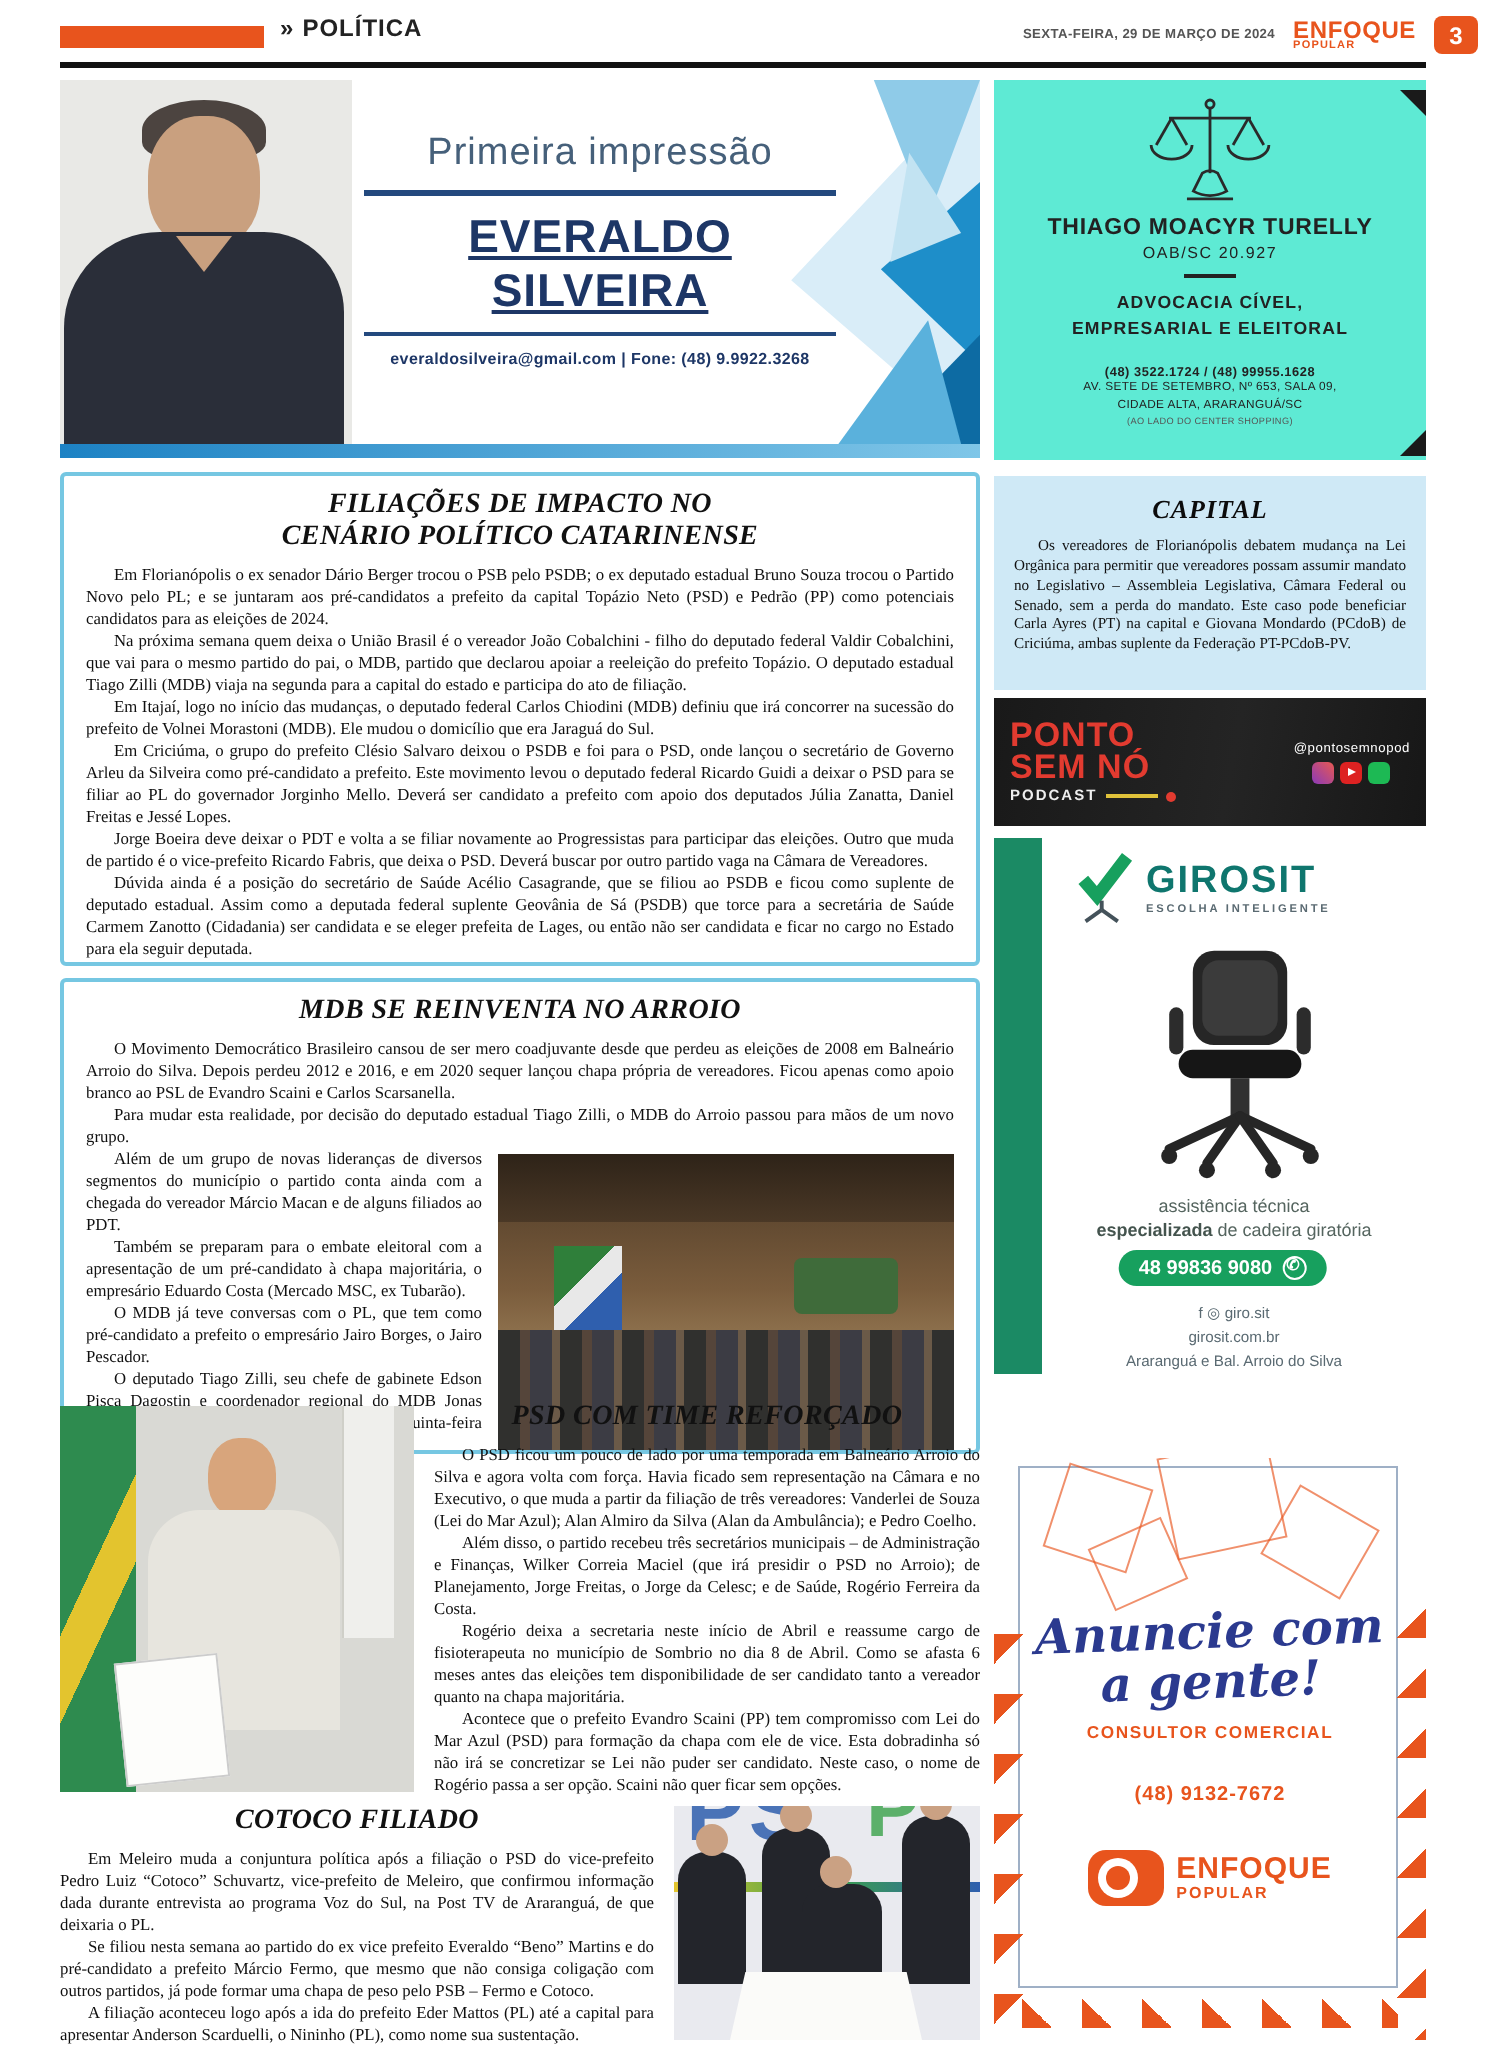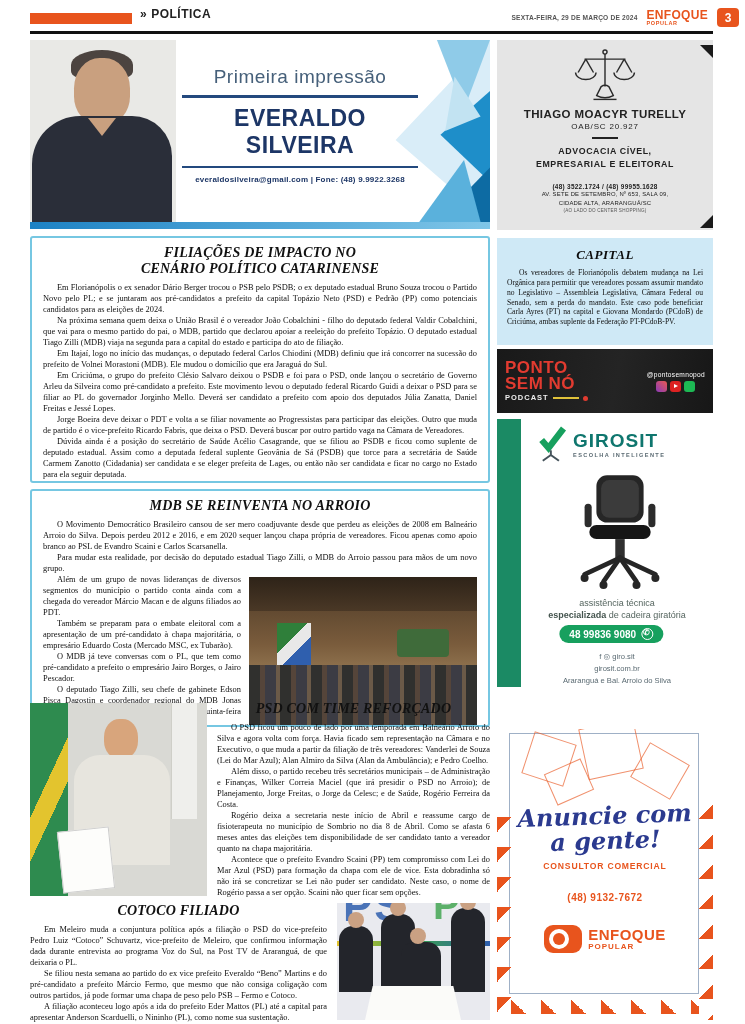--- a/index.html
+++ b/index.html
@@ -33,21 +33,21 @@
   
   .columnist{top:40px;left:30px;width:460px;height:189px;background:#fff;overflow:hidden;}
   .col-photo{position:absolute;left:0;top:0;width:146px;height:182px;background:#e9e9e6;overflow:hidden;}
   .col-photo .head{position:absolute;left:44px;top:18px;width:56px;height:66px;background:#c9a07f;border-radius:46% 46% 42% 42%;}
   .col-photo .hair{position:absolute;left:41px;top:10px;width:62px;height:30px;background:#4c4440;border-radius:50% 50% 30% 30%;}
   .col-photo .body{position:absolute;left:2px;top:76px;width:140px;height:106px;background:#2a2e39;border-radius:48px 40px 0 0;}
   .col-photo .collar{position:absolute;left:58px;top:78px;width:28px;height:18px;background:#c9a07f;clip-path:polygon(0 0,100% 0,50% 100%);}
   .col-main{position:absolute;left:152px;right:72px;top:26px;text-align:center;}
   .col-kicker{font-family:"Liberation Sans",sans-serif;font-size:19px;color:#46607a;letter-spacing:.5px;}
   .col-rule{height:2.5px;background:#23497e;margin:7px 0;}
-  .col-name{font-family:"Liberation Sans",sans-serif;font-weight:bold;font-size:23px;color:var(--navy);letter-spacing:.5px;}
+  .col-name{font-family:"Liberation Sans",sans-serif;font-weight:bold;font-size:23px;color:var(--navy);letter-spacing:.5px;text-decoration:underline;}
   .col-contact{font-family:"Liberation Sans",sans-serif;font-weight:bold;font-size:8px;color:var(--navy);margin-top:6px;letter-spacing:.2px;}
   .col-pattern{position:absolute;right:0;top:0;width:118px;height:182px;overflow:hidden;}
   .col-pattern div{position:absolute;inset:0;}
   .col-bar{position:absolute;left:0;right:0;bottom:0;height:7px;background:linear-gradient(90deg,#1d82c4,#7fc6e8);}
 
   
   .artbox{border:2px solid var(--box-border);border-radius:3px;background:#fff;padding:7px 11px;overflow:hidden;}
   .a1{top:236px;left:30px;width:460px;height:247px;}
   .a2{top:489px;left:30px;width:460px;height:238px;}
   .headline{font-family:"Liberation Serif",serif;font-weight:bold;font-style:italic;text-align:center;font-size:14px;line-height:1.15;color:#111;margin:0 0 5px 0;letter-spacing:.2px;}
@@ -70,21 +70,21 @@
   .cotoco{top:903px;left:30px;width:460px;height:121px;overflow:hidden;}
   .cotoco-photo{float:right;width:153px;height:131px;margin:-14px 0 0 10px;position:relative;overflow:hidden;background:#e9eaef;}
   .cotoco-photo .ltr{position:absolute;font-family:"Liberation Sans",sans-serif;font-weight:bold;font-size:44px;color:#2f5fae;top:-8px;left:6px;letter-spacing:2px;opacity:.85;}
   .cotoco-photo .ltr2{color:#3aa24a;left:96px;top:-6px;font-size:40px;position:absolute;font-family:"Liberation Sans",sans-serif;font-weight:bold;opacity:.8;}
   .cotoco-photo .stripe{position:absolute;left:0;right:0;top:52px;height:5px;background:linear-gradient(90deg,#e3c42e,#3aa24a,#2f5fae);}
   .cotoco-photo .man{position:absolute;width:34px;height:66px;background:#23252b;border-radius:14px 14px 0 0;bottom:28px;}
   .cotoco-photo .man::before{content:"";position:absolute;left:9px;top:-14px;width:16px;height:16px;border-radius:50%;background:#caa183;}
   .cotoco-photo .table{position:absolute;left:28px;bottom:0;width:96px;height:34px;background:#fbfbf9;clip-path:polygon(8% 0,92% 0,100% 100%,0 100%);}
 
   
-  .lawyer{top:40px;left:497px;width:216px;height:190px;background:#e5e5e5;text-align:center;font-family:"Liberation Sans",sans-serif;color:#222;padding-top:8px;}
+  .lawyer{top:40px;left:497px;width:216px;height:190px;background:#5eead4;text-align:center;font-family:"Liberation Sans",sans-serif;color:#222;padding-top:8px;}
   .lawyer .tri-tr{position:absolute;top:5px;right:0;width:0;height:0;border-left:13px solid transparent;border-top:13px solid #1a1a1a;}
   .lawyer .tri-br{position:absolute;bottom:2px;right:0;width:0;height:0;border-left:13px solid transparent;border-bottom:13px solid #1a1a1a;}
   .law-name{font-weight:bold;font-size:11.5px;letter-spacing:.4px;margin-top:2px;}
   .law-oab{font-size:8px;letter-spacing:.8px;margin-top:2px;}
   .law-div{width:26px;height:2px;background:#222;margin:6px auto;}
   .law-serv{font-weight:bold;font-size:8.8px;letter-spacing:.6px;line-height:1.5;}
   .law-phone{font-size:6.4px;font-weight:bold;margin-top:12px;letter-spacing:.3px;}
   .law-addr{font-size:5.9px;line-height:1.5;letter-spacing:.2px;}
   .law-note{font-size:4.6px;color:#555;letter-spacing:.2px;}
 

